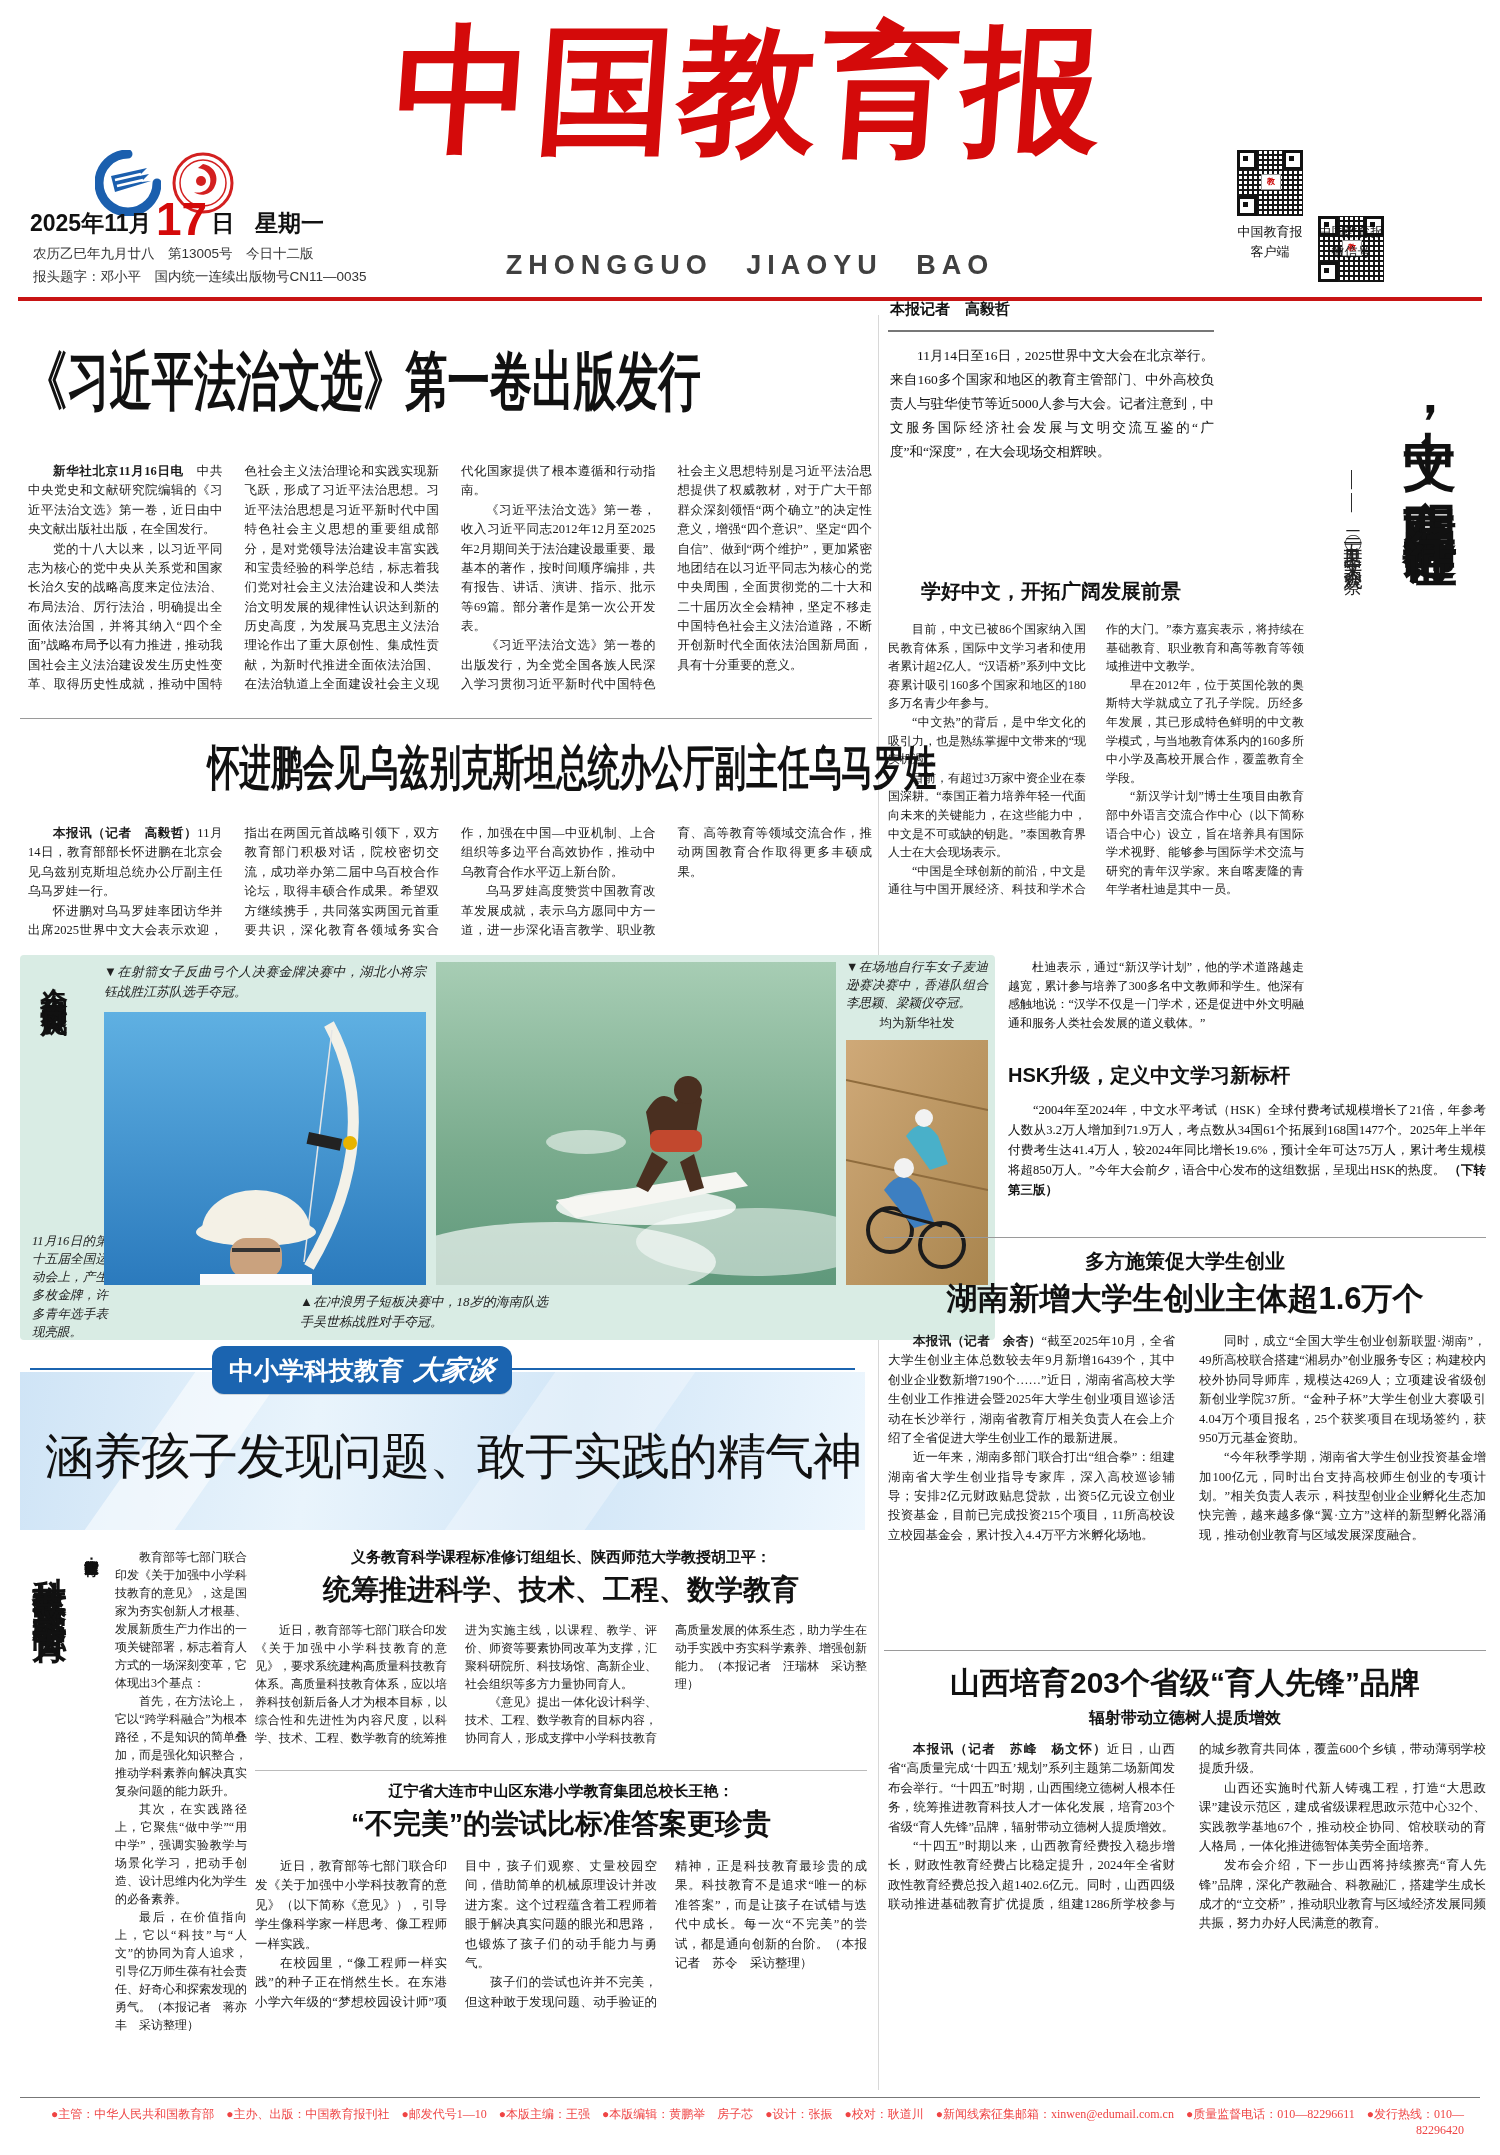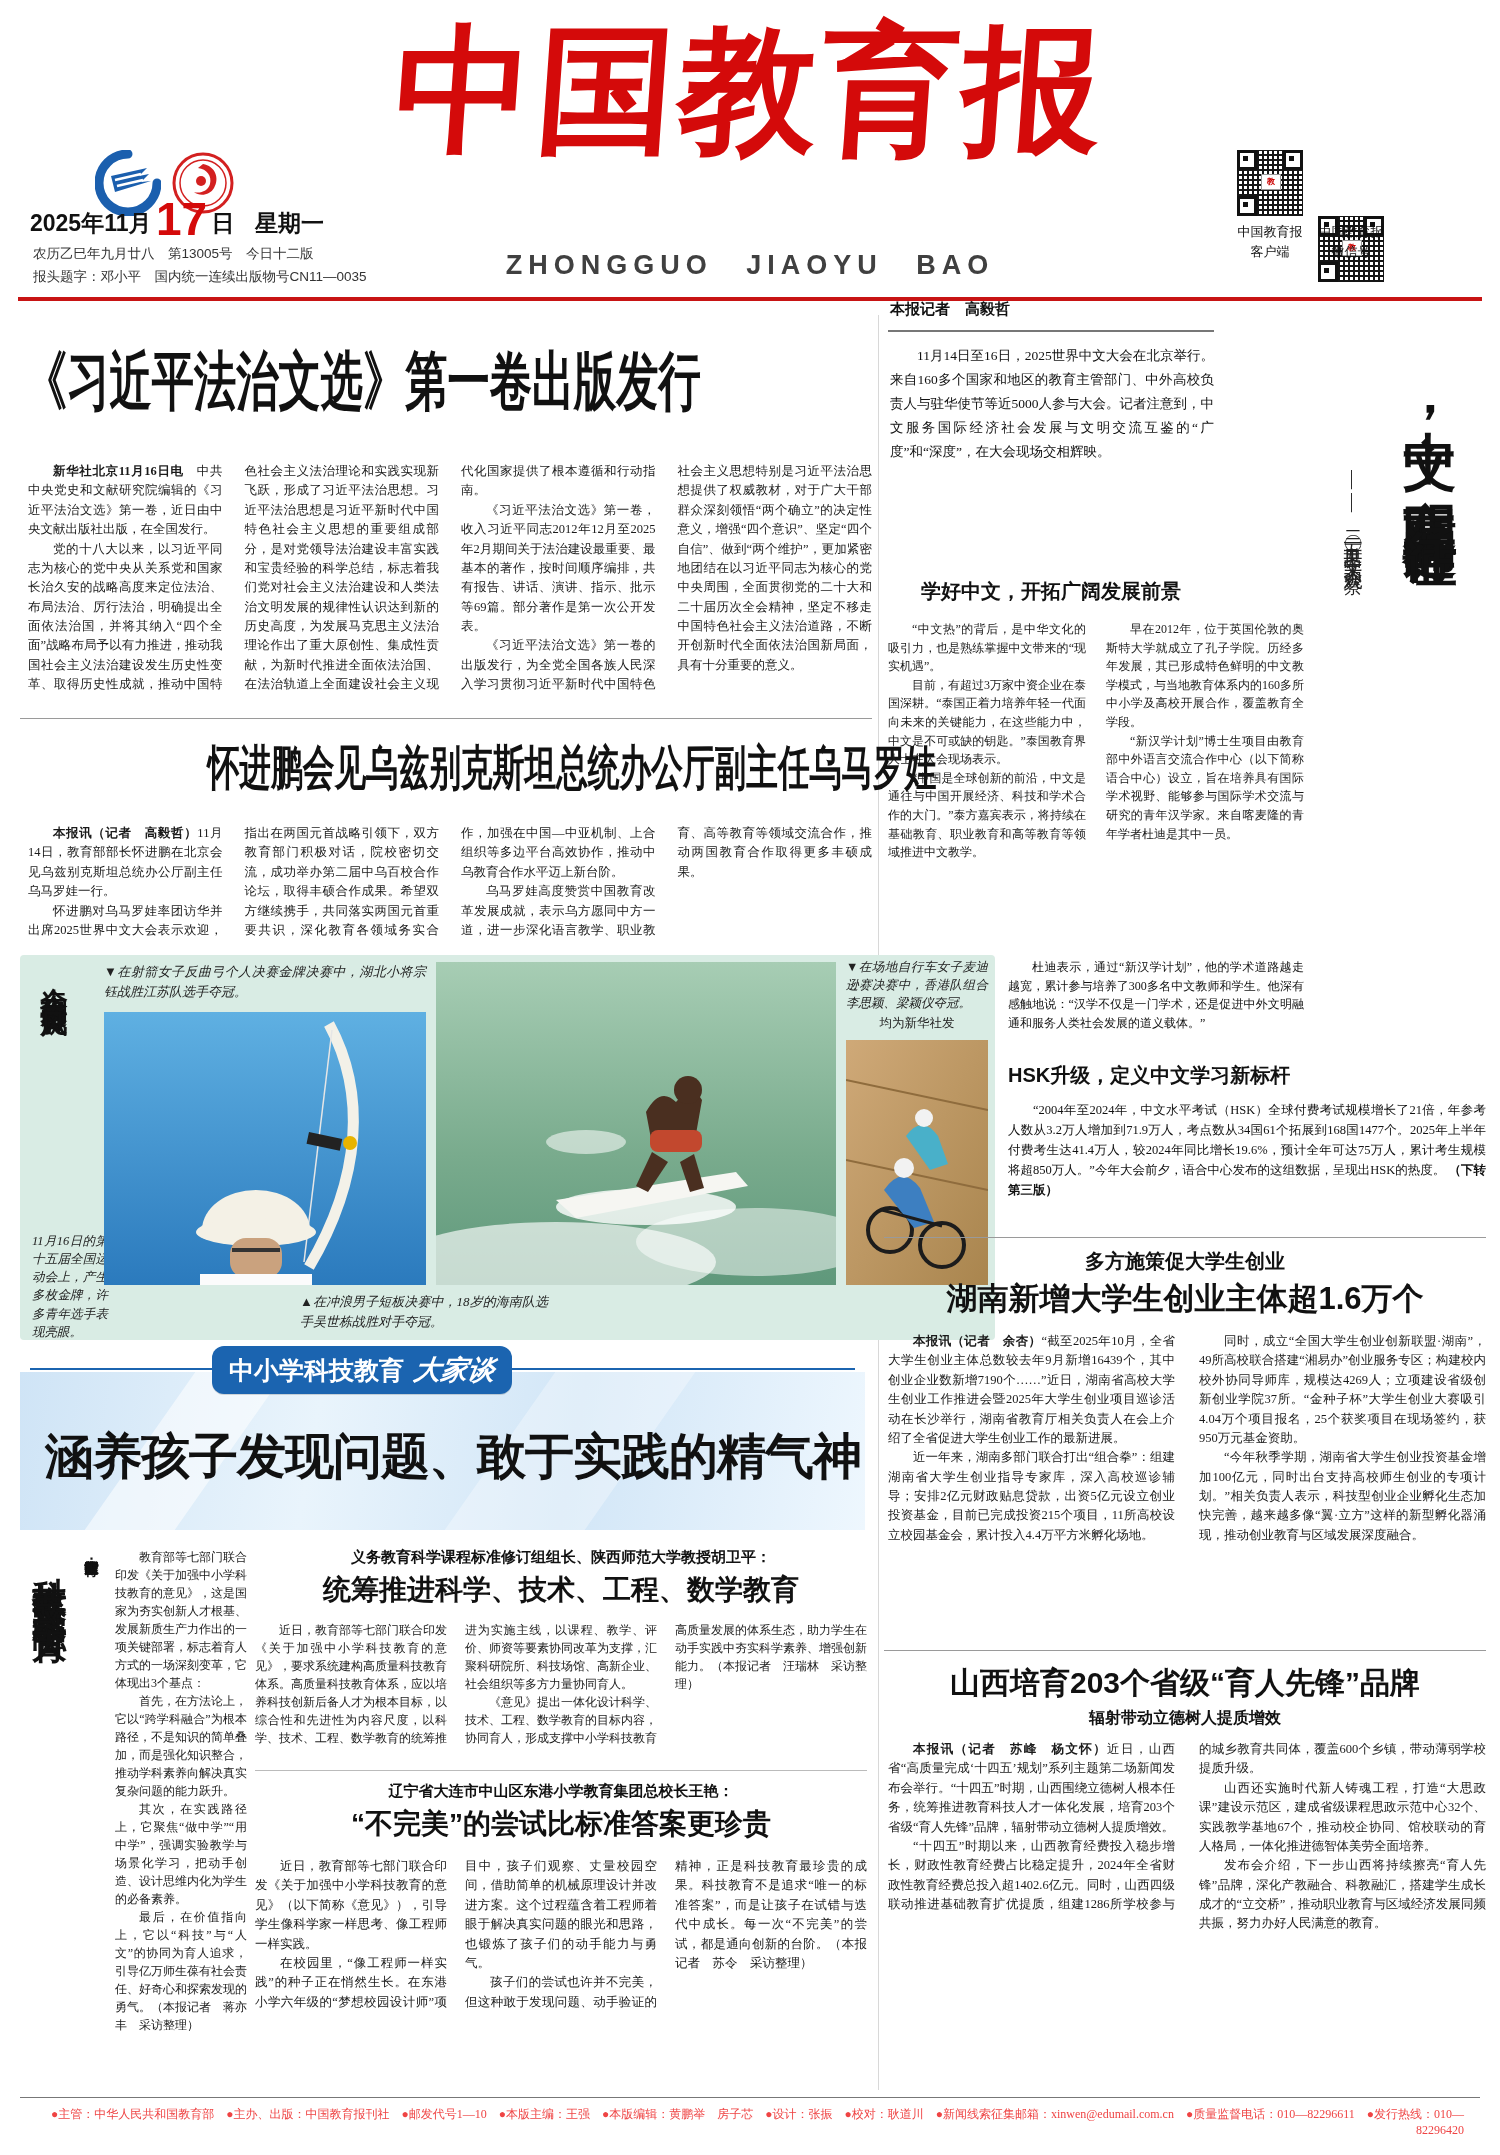--- a/index.html
+++ b/index.html
@@ -198,20 +198,21 @@
     </svg>
   </div>
 
   <div class="abs sans" style="left:890px;top:300px;font-size:15px;font-weight:bold;">本报记者　高毅哲</div>
   <div class="abs" style="left:888px;top:330px;width:326px;height:2px;background:#777;"></div>
   <div class="abs jc" style="left:890px;top:344px;width:324px;font-size:13.5px;line-height:1.78;text-indent:2em;">11月14日至16日，2025世界中文大会在北京举行。来自160多个国家和地区的教育主管部门、中外高校负责人与驻华使节等近5000人参与大会。记者注意到，中文服务国际经济社会发展与文明交流互鉴的“广度”和“深度”，在大会现场交相辉映。</div>
 
   <div class="abs sans" style="left:888px;top:578px;width:326px;text-align:center;font-size:20px;font-weight:900;">学好中文，开拓广阔发展前景</div>
 
   <div class="abs bodytext" style="left:888px;top:620px;width:416px;height:330px;columns:2;column-gap:20px;font-size:12px;line-height:1.55;overflow:hidden;">
+    <p>目前，中文已被86个国家纳入国民教育体系，国际中文学习者和使用者累计超2亿人。“汉语桥”系列中文比赛累计吸引160多个国家和地区的180多万名青少年参与。</p>
     <p>“中文热”的背后，是中华文化的吸引力，也是熟练掌握中文带来的“现实机遇”。</p>
     <p>目前，有超过3万家中资企业在泰国深耕。“泰国正着力培养年轻一代面向未来的关键能力，在这些能力中，中文是不可或缺的钥匙。”泰国教育界人士在大会现场表示。</p>
     <p>“中国是全球创新的前沿，中文是通往与中国开展经济、科技和学术合作的大门。”泰方嘉宾表示，将持续在基础教育、职业教育和高等教育等领域推进中文教学。</p>
     <p>早在2012年，位于英国伦敦的奥斯特大学就成立了孔子学院。历经多年发展，其已形成特色鲜明的中文教学模式，与当地教育体系内的160多所中小学及高校开展合作，覆盖教育全学段。</p>
     <p>“新汉学计划”博士生项目由教育部中外语言交流合作中心（以下简称语合中心）设立，旨在培养具有国际学术视野、能够参与国际学术交流与研究的青年汉学家。来自喀麦隆的青年学者杜迪是其中一员。</p>
   </div>
   <div class="abs jc" style="left:1008px;top:958px;width:296px;height:90px;font-size:12px;line-height:1.55;text-indent:2em;overflow:hidden;">杜迪表示，通过“新汉学计划”，他的学术道路越走越宽，累计参与培养了300多名中文教师和学生。他深有感触地说：“汉学不仅是一门学术，还是促进中外文明融通和服务人类社会发展的道义载体。”</div>
 
   <div class="abs vrl sans" style="left:1394px;top:388px;height:660px;font-size:54px;font-weight:900;letter-spacing:5px;">中文，文明互鉴的通行证</div>
   <div class="abs vrl serif" style="left:1340px;top:470px;height:560px;font-size:19px;letter-spacing:4px;color:#222;">——二〇二五世界中文大会观察</div>
@@ -245,21 +246,21 @@
   <div class="abs tech-panel" style="left:20px;top:1372px;width:845px;height:158px;">
     <div class="streak" style="left:120px;top:0;width:90px;height:158px;"></div>
     <div class="streak" style="left:480px;top:0;width:140px;height:158px;opacity:.6;"></div>
   </div>
   <div class="abs" style="left:30px;top:1368px;width:825px;height:2px;background:#1b64b0;"></div>
   <div class="abs badge sans" style="left:212px;top:1346px;width:300px;height:48px;">
     <span style="font-size:25px;font-weight:bold;">中小学科技教育</span>
     <span class="script" style="font-size:27px;font-weight:bold;">大家谈</span>
   </div>
   <div class="abs sans" style="left:45px;top:1424px;width:820px;">
-    <span style="font-size:49px;font-weight:700;letter-spacing:-1px;white-space:nowrap;">涵养孩子发现问题、敢于实践的精气神</span>
+    <span style="font-size:49px;font-weight:400;letter-spacing:-1px;white-space:nowrap;">涵养孩子发现问题、敢于实践的精气神</span>
   </div>
 
   <div class="abs" style="left:25px;top:1548px;width:222px;height:545px;">
     <div class="vrl sans abs" style="left:58px;top:2px;height:320px;font-size:14px;font-weight:bold;">浙江省教育厅厅长陈春雷：</div>
     <div class="vrl sans abs" style="left:2px;top:2px;height:540px;font-size:34px;font-weight:900;letter-spacing:4px;">科技教育要注重跨学科融合育人</div>
     <div class="abs bodytext" style="left:90px;top:0;width:132px;height:545px;font-size:12px;line-height:1.5;overflow:hidden;">
       <p>教育部等七部门联合印发《关于加强中小学科技教育的意见》，这是国家为夯实创新人才根基、发展新质生产力作出的一项关键部署，标志着育人方式的一场深刻变革，它体现出3个基点：</p>
       <p>首先，在方法论上，它以“跨学科融合”为根本路径，不是知识的简单叠加，而是强化知识整合，推动学科素养向解决真实复杂问题的能力跃升。</p>
       <p>其次，在实践路径上，它聚焦“做中学”“用中学”，强调实验教学与场景化学习，把动手创造、设计思维内化为学生的必备素养。</p>
       <p><span>最后，在价值指向上，它以“科技”与“人文”的协同为育人追求，引导亿万师生葆有社会责任、好奇心和探索发现的勇气。</span><span class="credit">（本报记者　蒋亦丰　采访整理）</span></p>

